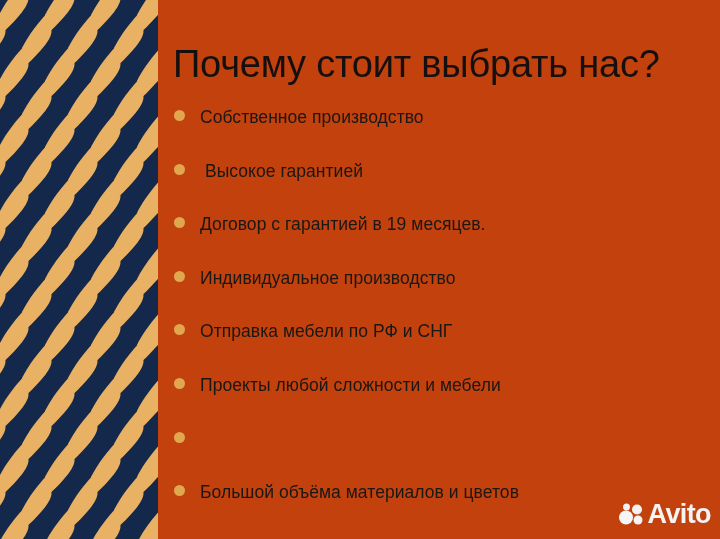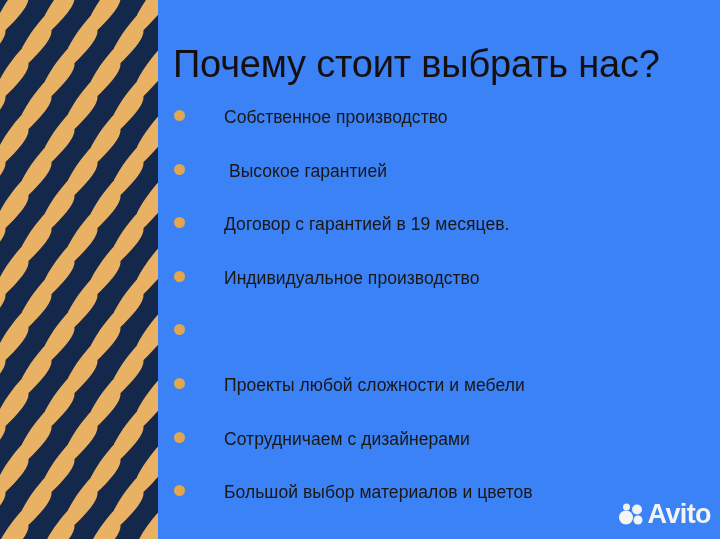--- a/index.html
+++ b/index.html
@@ -12,21 +12,21 @@
     height: 539px;
     overflow: hidden;
     background: #ffffff;
     font-family: "Liberation Sans", "DejaVu Sans", sans-serif;
     -webkit-font-smoothing: antialiased;
   }
   .slide {
     position: relative;
     width: 720px;
     height: 539px;
-    background: #3b82f6;
+    background: #c2410c;
     overflow: hidden;
   }
 
   
   .side-panel {
     position: absolute;
     left: 0;
     top: 0;
     width: 158px;
     height: 539px;
@@ -83,21 +83,20 @@
     background: #e0a74f;
     display: block;
   }
   .bullet-text {
     font-size: 17.5px;
     line-height: 22px;
     font-weight: 400;
     color: #1b1715;
     letter-spacing: 0.05px;
     white-space: pre;
-    margin-left: 24px;
   }
 
   
   .watermark {
     position: absolute;
     right: 9px;
     bottom: 11px;
     display: flex;
     align-items: center;
     gap: 4px;
@@ -333,32 +332,32 @@
     <li class="bullet-item">
       <span class="bullet-dot"></span>
       <span class="bullet-text">Договор с гарантией в 19 месяцев.</span>
     </li>
     <li class="bullet-item">
       <span class="bullet-dot"></span>
       <span class="bullet-text">Индивидуальное производство</span>
     </li>
     <li class="bullet-item">
       <span class="bullet-dot"></span>
+      <span class="bullet-text">Отправка мебели по РФ и СНГ</span>
     </li>
     <li class="bullet-item">
       <span class="bullet-dot"></span>
       <span class="bullet-text">Проекты любой сложности и мебели</span>
     </li>
     <li class="bullet-item">
       <span class="bullet-dot"></span>
-      <span class="bullet-text">Сотрудничаем с дизайнерами</span>
-    </li>
-    <li class="bullet-item">
-      <span class="bullet-dot"></span>
-      <span class="bullet-text">Большой выбор материалов и цветов</span>
+    </li>
+    <li class="bullet-item">
+      <span class="bullet-dot"></span>
+      <span class="bullet-text">Большой объёма материалов и цветов</span>
     </li>
   </ul>
 
   <div class="watermark">
     <svg class="watermark-logo" width="26" height="24" viewBox="0 0 26 24">
       <circle cx="8" cy="14.5" r="7" fill="#f5f5f5"></circle>
       <circle cx="19" cy="6.5" r="5" fill="#f2f2f2"></circle>
       <circle cx="20" cy="17" r="4.5" fill="#f5f5f5"></circle>
       <circle cx="8.5" cy="4" r="3.5" fill="#f2f2f2"></circle>
     </svg>

